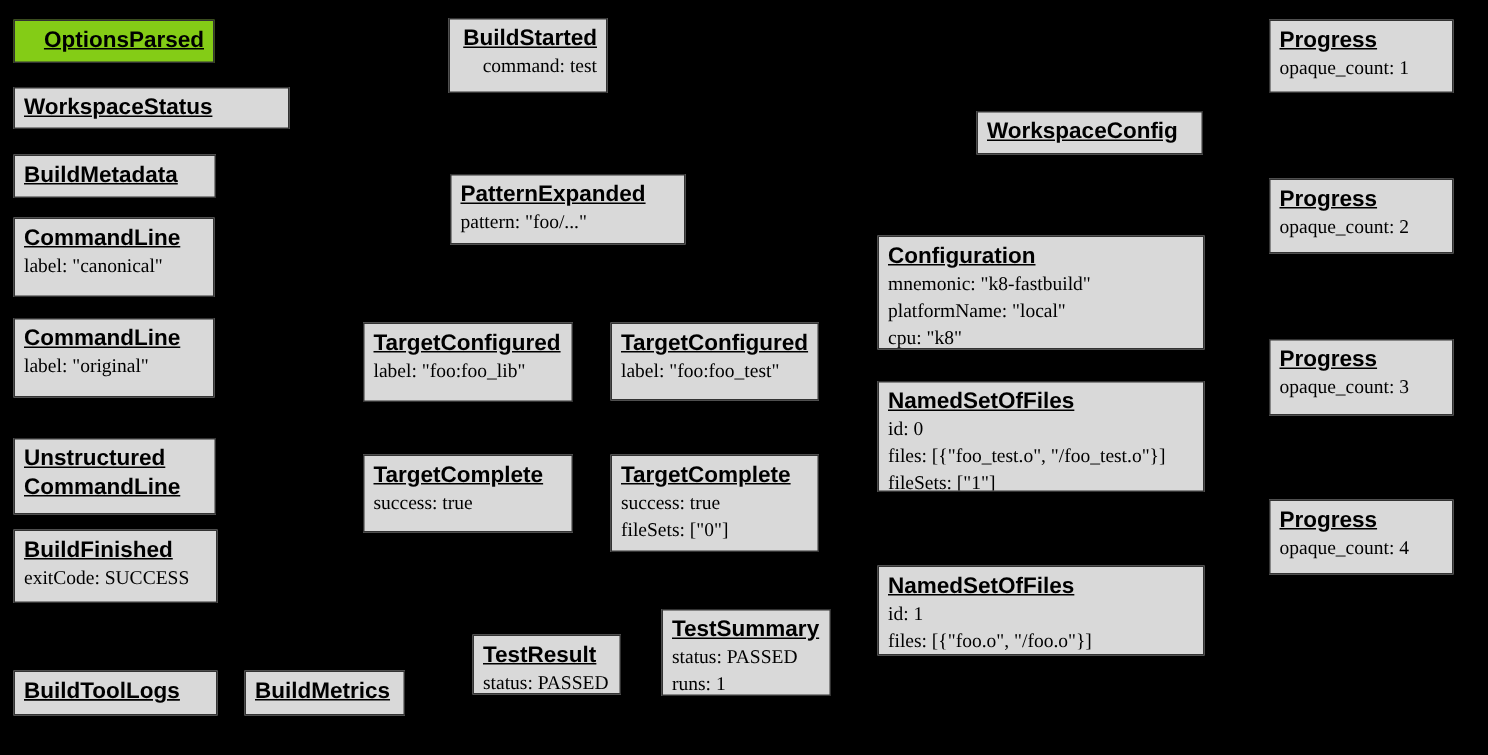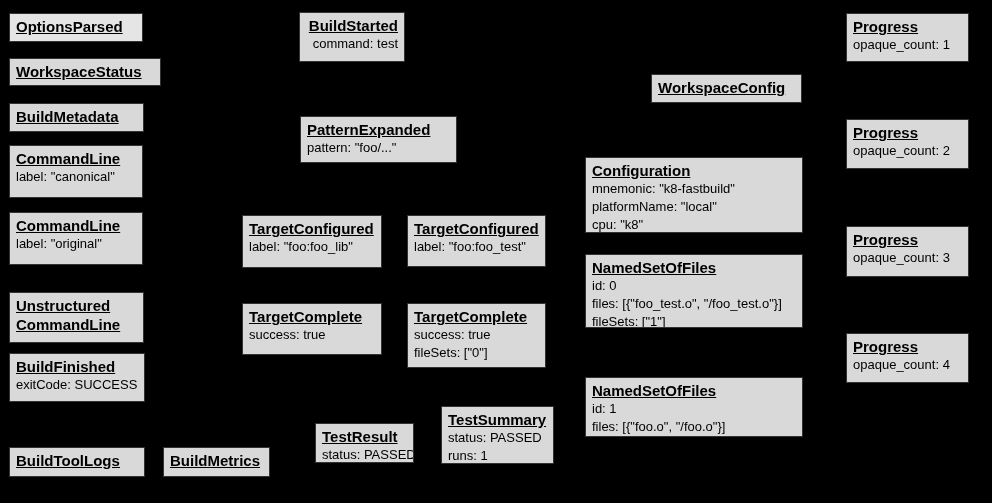--- a/index.html
+++ b/index.html
@@ -30,30 +30,31 @@
     font-size: 15px;
     line-height: 19px;
     text-decoration: underline;
     white-space: nowrap;
   }
   .node .prop-line {
     display: block;
     font-size: 13px;
     line-height: 18px;
     white-space: nowrap;
+    font-family: Liberation Serif, serif;
   }
 </style>
 </head>
 <body>
 
 <div id="canvas" style="background: rgb(0, 0, 0);">
-    <div class="node" style="left: 9px; top: 13px; width: 134px; height: 29px; background: #e5e5e5; border-color: rgb(51, 51, 51); color: rgb(0, 0, 0);">
+    <div class="node" style="left: 9px; top: 13px; width: 134px; height: 29px; background: #84cc16; border-color: rgb(51, 51, 51); color: rgb(0, 0, 0); text-align: right;">
       <span class="title-line">OptionsParsed</span>
     </div>
-    <div class="node" style="left: 9px; top: 58px; width: 152px; height: 28px; background: rgb(217, 217, 217); border-color: rgb(51, 51, 51); color: rgb(0, 0, 0);">
+    <div class="node" style="left: 9px; top: 58px; width: 184px; height: 28px; background: rgb(217, 217, 217); border-color: rgb(51, 51, 51); color: rgb(0, 0, 0);">
       <span class="title-line">WorkspaceStatus</span>
     </div>
     <div class="node" style="left: 9px; top: 103px; width: 135px; height: 29px; background: rgb(217, 217, 217); border-color: rgb(51, 51, 51); color: rgb(0, 0, 0);">
       <span class="title-line">BuildMetadata</span>
     </div>
     <div class="node" style="left: 9px; top: 145px; width: 134px; height: 53px; background: rgb(217, 217, 217); border-color: rgb(51, 51, 51); color: rgb(0, 0, 0);">
       <span class="title-line">CommandLine</span>
       <span class="prop-line">label: "canonical"</span>
     </div>
     <div class="node" style="left: 9px; top: 212px; width: 134px; height: 53px; background: rgb(217, 217, 217); border-color: rgb(51, 51, 51); color: rgb(0, 0, 0);">

